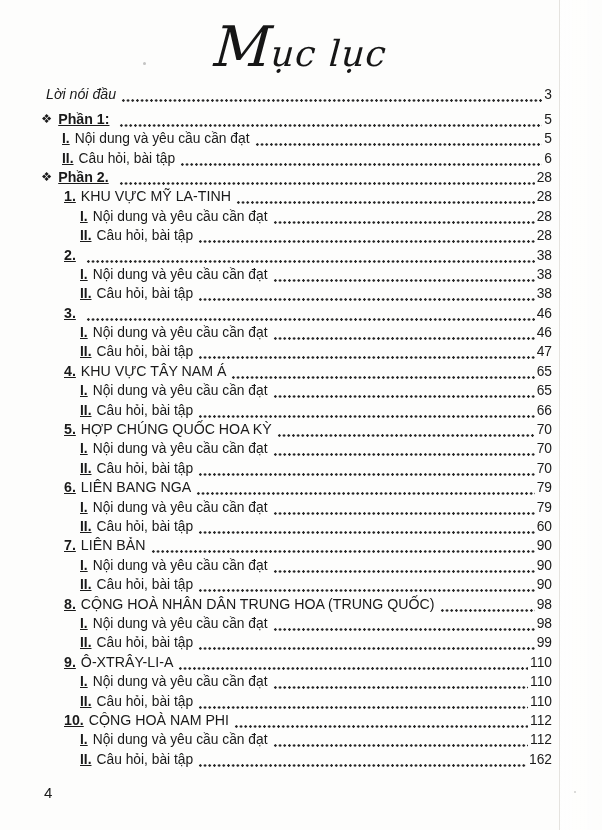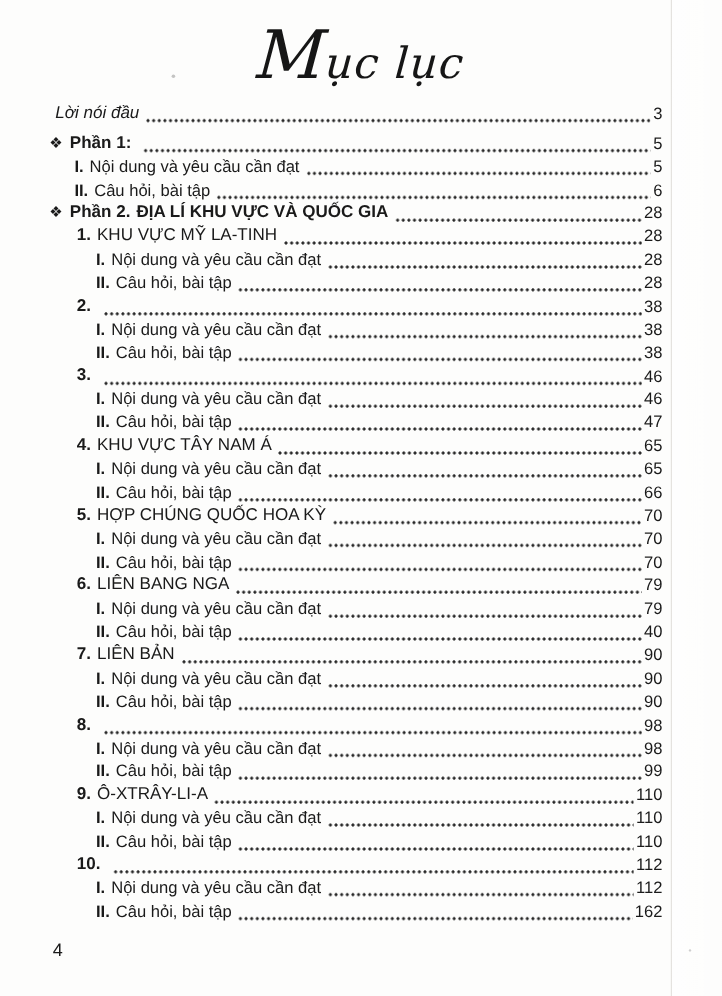--- a/index.html
+++ b/index.html
@@ -46,20 +46,21 @@
     align-items: flex-end;
     height: 19.4px;
     padding-right: 50px;
     font-size: 13.8px;
     line-height: 17px;
     white-space: nowrap;
   }
   .row .num {
     font-weight: bold;
     margin-right: 5px;
+    text-decoration: underline;
   }
   .row .label { white-space: nowrap; }
   .row .leader {
     flex: 1 1 auto;
     min-width: 8px;
     height: 12px;
     align-self: flex-end;
     margin: 0 2px 1px 5px;
     background-image: radial-gradient(circle, #262626 1.05px, rgba(0,0,0,0) 1.45px);
     background-size: 4.7px 3px;
@@ -158,21 +159,20 @@
       </div>
       <div class="row sub1">
         <span class="num">II.</span>
         <span class="label">Câu hỏi, bài tập</span>
         <span class="leader"></span>
         <span class="pagenum">6</span>
       </div>
       <div class="row part">
         <span class="diamond">❖</span>
         <span class="num">Phần 2.</span>
-        <span class="label">ĐỊA LÍ KHU VỰC VÀ QUỐC GIA</span>
         <span class="leader"></span>
         <span class="pagenum">28</span>
       </div>
       <div class="row section">
         <span class="num">1.</span>
         <span class="label">KHU VỰC MỸ LA-TINH</span>
         <span class="leader"></span>
         <span class="pagenum">28</span>
       </div>
       <div class="row sub2">
@@ -266,21 +266,21 @@
       <div class="row sub2">
         <span class="num">I.</span>
         <span class="label">Nội dung và yêu cầu cần đạt</span>
         <span class="leader"></span>
         <span class="pagenum">79</span>
       </div>
       <div class="row sub2">
         <span class="num">II.</span>
         <span class="label">Câu hỏi, bài tập</span>
         <span class="leader"></span>
-        <span class="pagenum">40</span>
+        <span class="pagenum">60</span>
       </div>
       <div class="row section">
         <span class="num">7.</span>
         <span class="label">LIÊN BẢN</span>
         <span class="leader"></span>
         <span class="pagenum">90</span>
       </div>
       <div class="row sub2">
         <span class="num">I.</span>
         <span class="label">Nội dung và yêu cầu cần đạt</span>
@@ -288,20 +288,21 @@
         <span class="pagenum">90</span>
       </div>
       <div class="row sub2">
         <span class="num">II.</span>
         <span class="label">Câu hỏi, bài tập</span>
         <span class="leader"></span>
         <span class="pagenum">90</span>
       </div>
       <div class="row section">
         <span class="num">8.</span>
+        <span class="label">CỘNG HOÀ NHÂN DÂN TRUNG HOA (TRUNG QUỐC)</span>
         <span class="leader"></span>
         <span class="pagenum">98</span>
       </div>
       <div class="row sub2">
         <span class="num">I.</span>
         <span class="label">Nội dung và yêu cầu cần đạt</span>
         <span class="leader"></span>
         <span class="pagenum">98</span>
       </div>
       <div class="row sub2">
@@ -323,20 +324,21 @@
         <span class="pagenum">110</span>
       </div>
       <div class="row sub2">
         <span class="num">II.</span>
         <span class="label">Câu hỏi, bài tập</span>
         <span class="leader"></span>
         <span class="pagenum">110</span>
       </div>
       <div class="row section">
         <span class="num">10.</span>
+        <span class="label">CỘNG HOÀ NAM PHI</span>
         <span class="leader"></span>
         <span class="pagenum">112</span>
       </div>
       <div class="row sub2">
         <span class="num">I.</span>
         <span class="label">Nội dung và yêu cầu cần đạt</span>
         <span class="leader"></span>
         <span class="pagenum">112</span>
       </div>
       <div class="row sub2">

